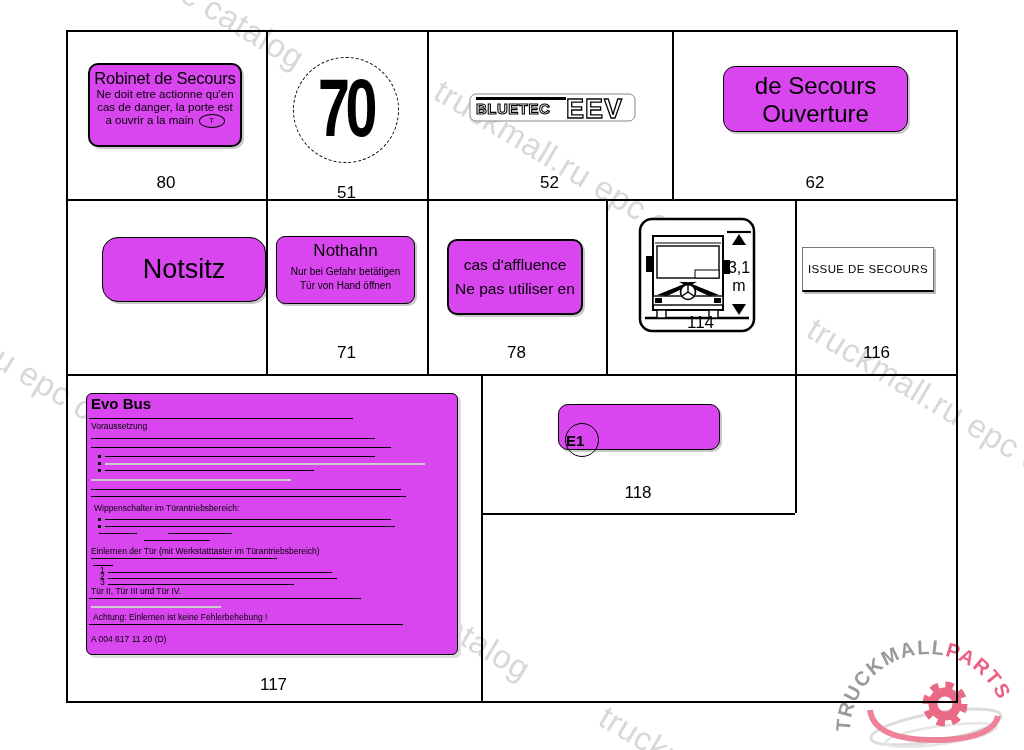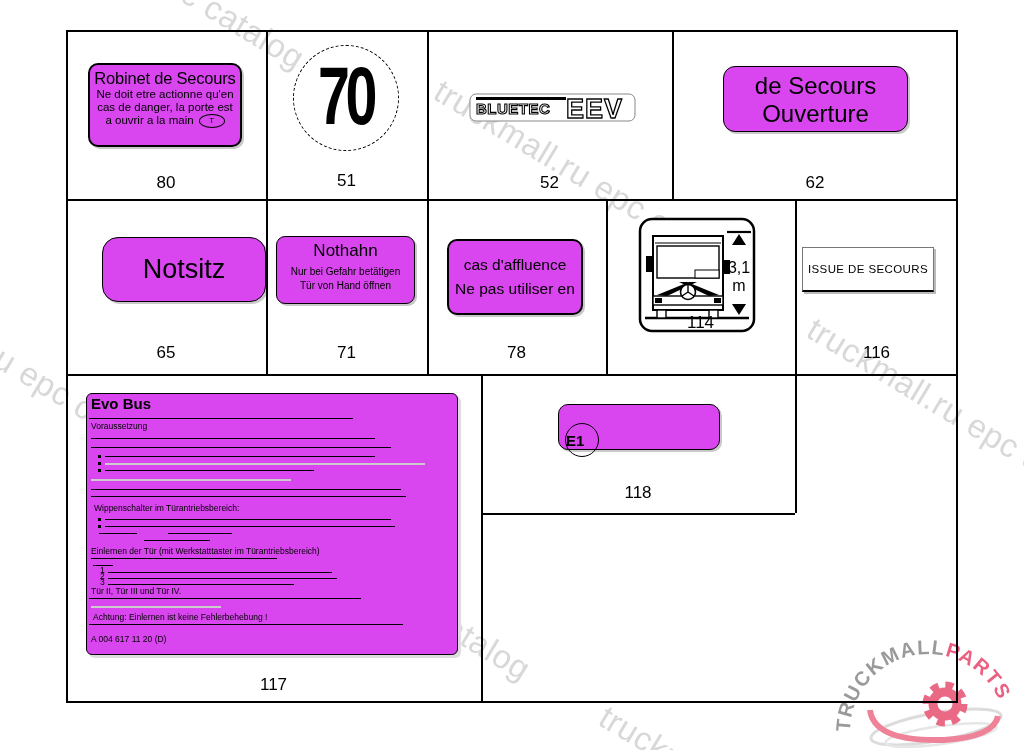--- a/index.html
+++ b/index.html
@@ -116,21 +116,21 @@
   <div class="cell" style="left:66px;top:30px;width:200px;height:170px">
     <div class="labelbox box50">
       <div class="t">Robinet de Secours</div>
       <div class="s">Ne doit etre actionne qu'en</div>
       <div class="s">cas de danger, la porte est</div>
       <div class="s"><span>a ouvrir a la main</span><span class="ovalT">T</span></div>
     </div>
     <div class="num" style="bottom:7px">80</div>
   </div>
 
-  <div class="cell" style="left:266px;top:28px;width:161px;height:170px">
+  <div class="cell" style="left:266px;top:40px;width:161px;height:170px">
     <div class="disc">
       <span>70</span>
     </div>
     <div class="num" style="bottom:7px">51</div>
   </div>
 
   <div class="cell" style="left:427px;top:30px;width:245px;height:170px">
     <svg width="168" height="38" viewBox="0 0 168 38" style="position:absolute;left:42px;top:58px">
       <rect x="1" y="6" width="165" height="27" rx="6" fill="#fff" stroke="#888" stroke-width="1"></rect>
       <rect x="7" y="9" width="90" height="3" fill="#000"></rect>
@@ -145,21 +145,20 @@
       <div>de Secours</div>
       <div>Ouverture</div>
     </div>
     <div class="num" style="bottom:7px">62</div>
   </div>
 
   <div class="cell" style="left:66px;top:200px;width:200px;height:175px">
     <div class="labelbox box65">
       <span>Notsitz</span>
     </div>
-    <div class="num" style="bottom:12px">65</div>
   </div>
 
   <div class="cell" style="left:266px;top:200px;width:161px;height:175px">
     <div class="labelbox box71">
       <div class="t">Nothahn</div>
       <div class="s">Nur bei Gefahr betätigen</div>
       <div class="s">Tür von Hand öffnen</div>
     </div>
     <div class="num" style="bottom:12px">71</div>
   </div>

